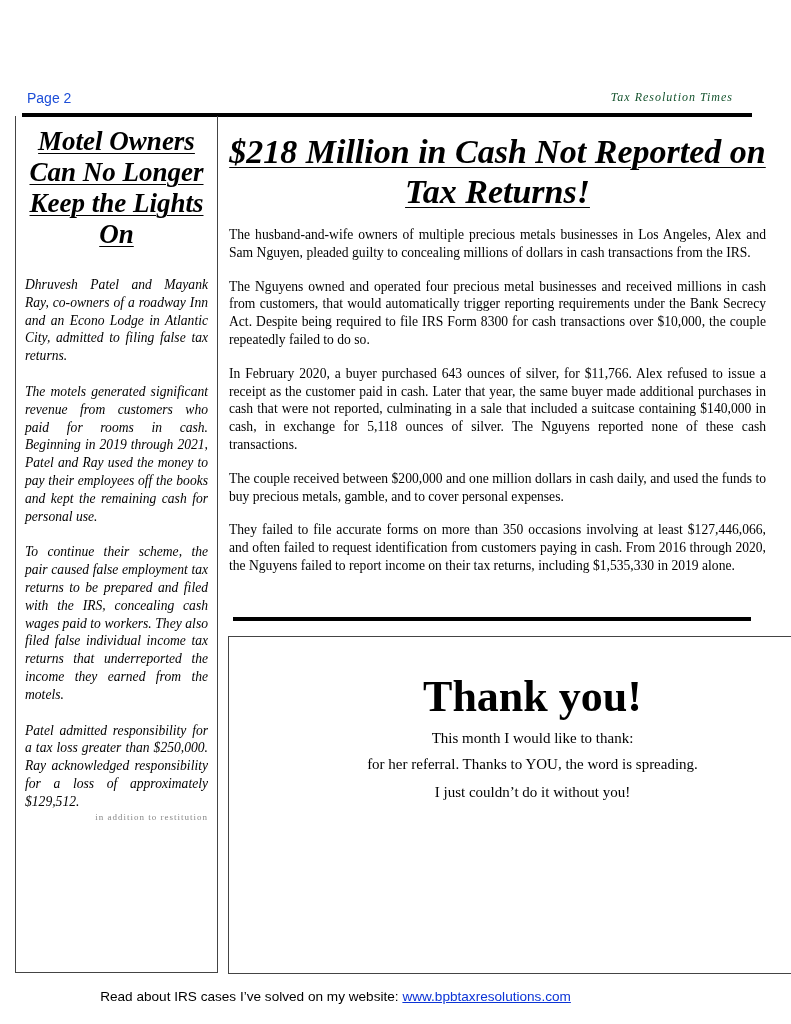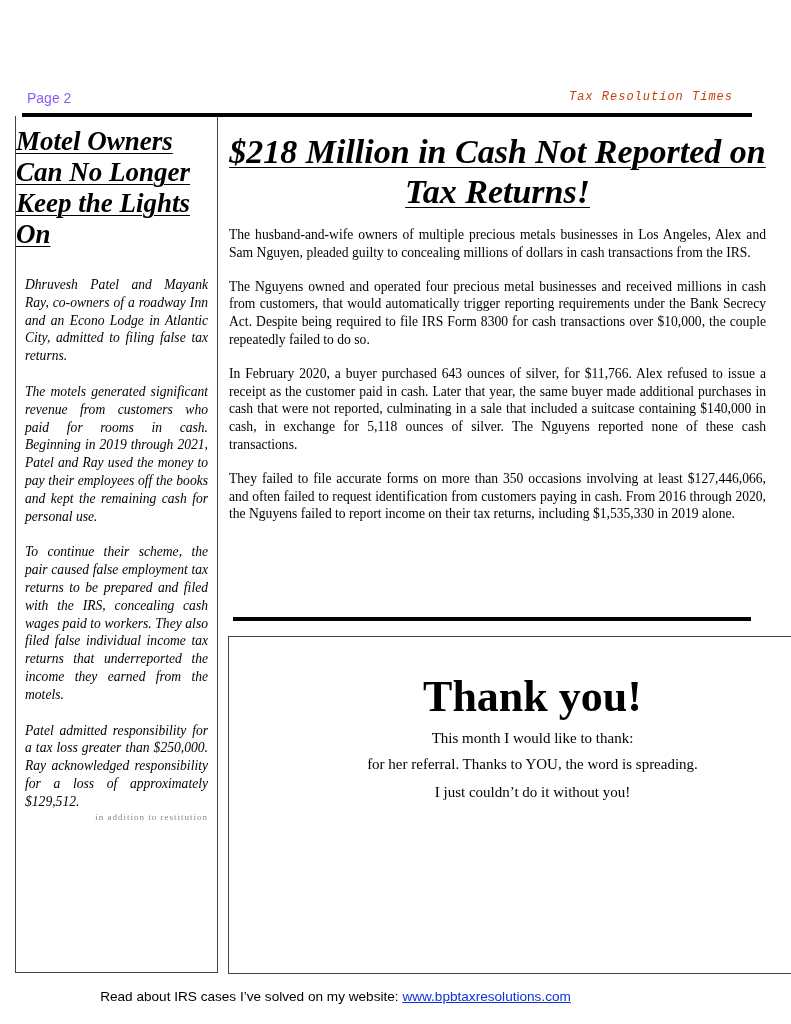--- a/index.html
+++ b/index.html
@@ -1,25 +1,25 @@
 <!DOCTYPE html>
 <html><head>
 <meta charset="utf-8">
 <style>
   html, body { margin: 0; padding: 0; background: #ffffff; }
   body { width: 791px; height: 1024px; position: relative; overflow: hidden; font-family: "Liberation Serif", serif; color: #000; }
 
-  .page-label { position: absolute; left: 27px; top: 90px; font-family: "Liberation Sans", sans-serif; font-size: 14px; color: #8b5cf6; }
-  .masthead { position: absolute; right: 58px; top: 90px; font-family: Liberation Mono, monospace; font-style: italic; font-size: 12px; letter-spacing: 1px; color: #c2410c; margin-left: 14px; }
+  .page-label { position: absolute; left: 27px; top: 90px; font-family: "Liberation Sans", sans-serif; font-size: 14px; color: #1d4ed8; }
+  .masthead { position: absolute; right: 58px; top: 90px; font-family: Liberation Serif, serif; font-style: italic; font-size: 12px; letter-spacing: 1px; color: #14532d; margin-left: 14px; }
 
   .top-rule { position: absolute; left: 22px; top: 113px; width: 730px; height: 4px; background: #000; }
 
   
   .sidebar { position: absolute; left: 15px; top: 116px; width: 203px; height: 857px; border: 1px solid #444; border-top: none; box-sizing: border-box; overflow: hidden; }
-  .sidebar-title { margin: 10px 0 0 0; text-align: left; font-family: "Liberation Serif", serif; font-weight: bold; font-style: italic; font-size: 27px; line-height: 31px; text-decoration: underline; text-decoration-thickness: 1px; text-underline-offset: 3px; }
+  .sidebar-title { margin: 10px 0 0 0; text-align: center; font-family: "Liberation Serif", serif; font-weight: bold; font-style: italic; font-size: 27px; line-height: 31px; text-decoration: underline; text-decoration-thickness: 1px; text-underline-offset: 3px; }
   .sidebar-body { padding: 0 9px 0 9px; margin-top: 26px; font-style: italic; }
   .sidebar-body p { margin: 0 0 18px 0; font-size: 13.6px; line-height: 17.8px; text-align: justify; }
   .sidebar-fade { height: 8px; margin: -16px 9px 0 9px; overflow: hidden; font-size: 9px; line-height: 8px; color: #888; letter-spacing: 1px; text-align: right; }
 
   .col-divider { position: absolute; left: 217px; top: 116px; width: 1px; height: 500px; background: #444; }
 
   
   .main { position: absolute; left: 229px; top: 116px; width: 537px; }
   .main-title { margin: 16px 0 0 0; text-align: center; font-weight: bold; font-style: italic; font-size: 34px; line-height: 40px; text-decoration: underline; text-decoration-thickness: 1px; text-underline-offset: 4px; }
   .main-body { margin-top: 14px; }
@@ -59,20 +59,21 @@
 </div>
 
 <div class="col-divider"></div>
 
 <div class="main">
   <div class="main-title">$218 Million in Cash Not Reported on Tax Returns!</div>
   <div class="main-body">
     <p>The husband-and-wife owners of multiple precious metals businesses in Los Angeles, Alex and Sam Nguyen, pleaded guilty to concealing millions of dollars in cash transactions from the IRS.</p>
     <p>The Nguyens owned and operated four precious metal businesses and received millions in cash from customers, that would automatically trigger reporting requirements under the Bank Secrecy Act. Despite being required to file IRS Form 8300 for cash transactions over $10,000, the couple repeatedly failed to do so.</p>
     <p>In February 2020, a buyer purchased 643 ounces of silver, for $11,766. Alex refused to issue a receipt as the customer paid in cash. Later that year, the same buyer made additional purchases in cash that were not reported, culminating in a sale that included a suitcase containing $140,000 in cash, in exchange for 5,118 ounces of silver. The Nguyens reported none of these cash transactions.</p>
+    <p>The couple received between $200,000 and one million dollars in cash daily, and used the funds to buy precious metals, gamble, and to cover personal expenses.</p>
     <p>They failed to file accurate forms on more than 350 occasions involving at least $127,446,066, and often failed to request identification from customers paying in cash. From 2016 through 2020, the Nguyens failed to report income on their tax returns, including $1,535,330 in 2019 alone.</p>
   </div>
 </div>
 
 <div class="main-rule"></div>
 
 <div class="thanks-box">
   <div class="thanks-title">Thank you!</div>
   <div class="thanks-intro">This month I would like to thank:</div>
   <div class="thanks-reason">for her referral. Thanks to YOU, the word is spreading.</div>

